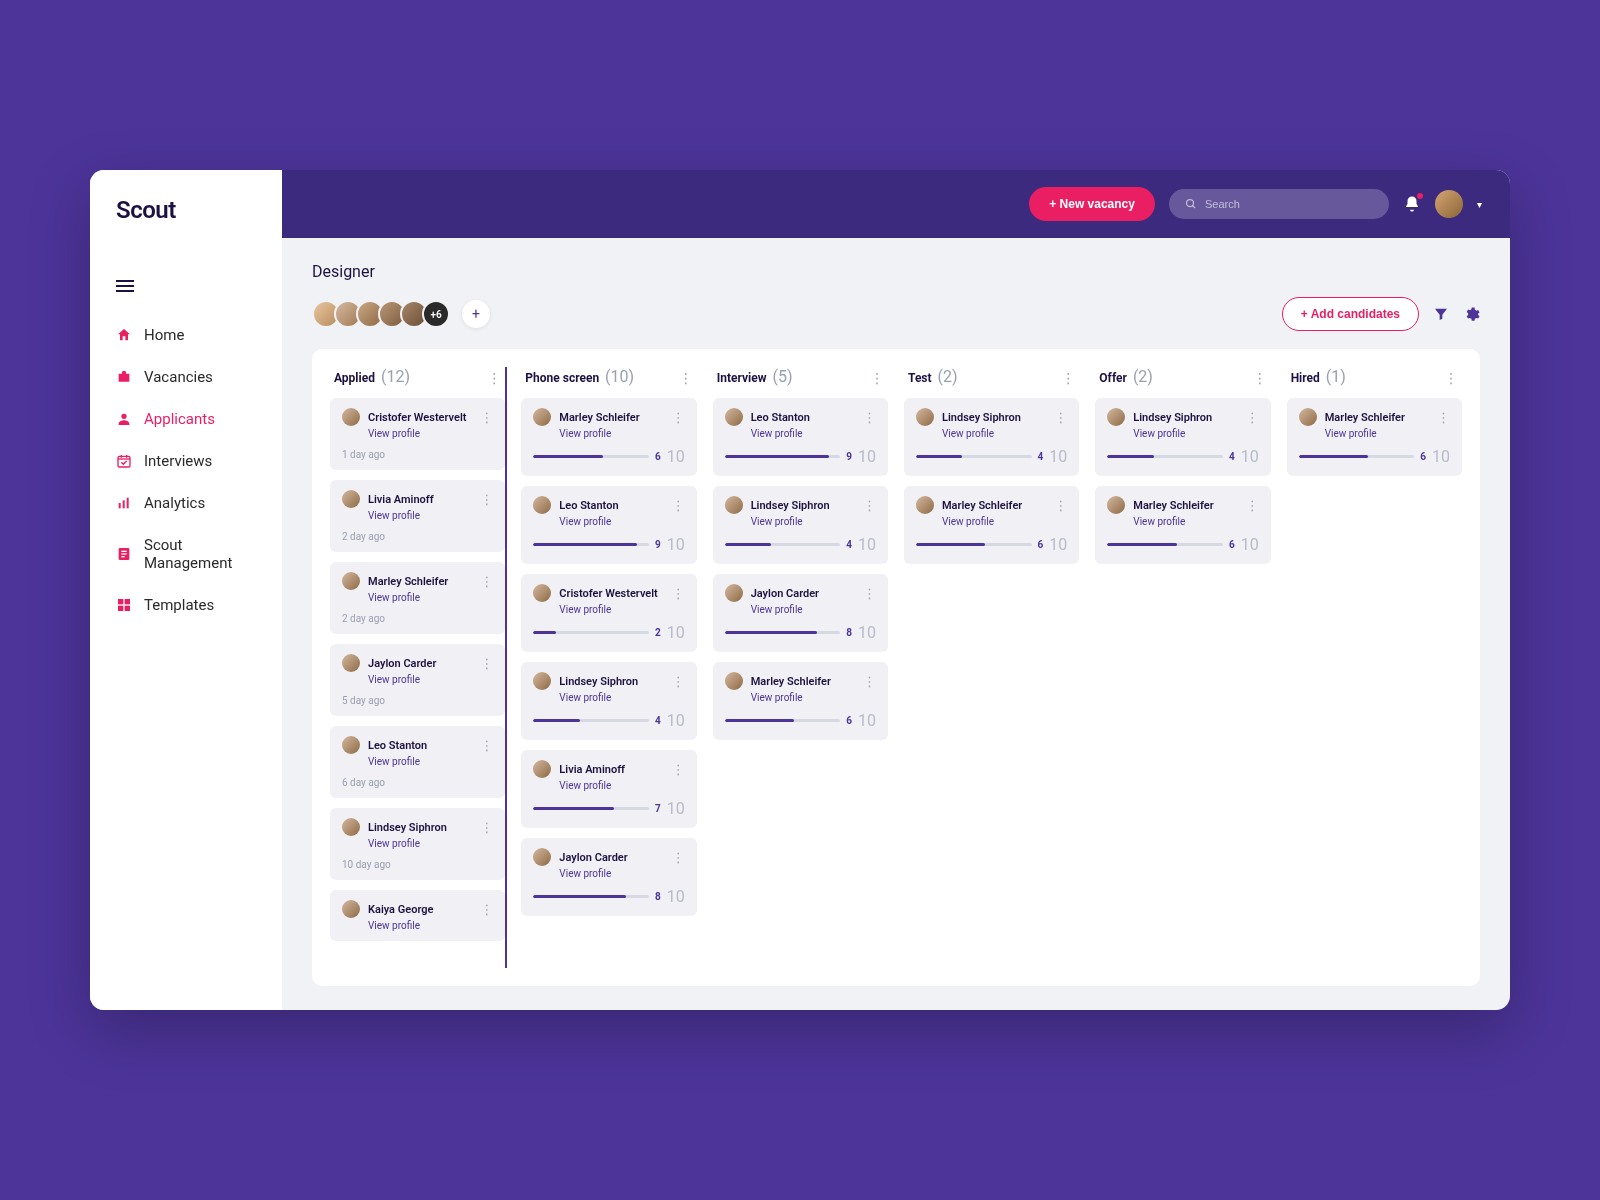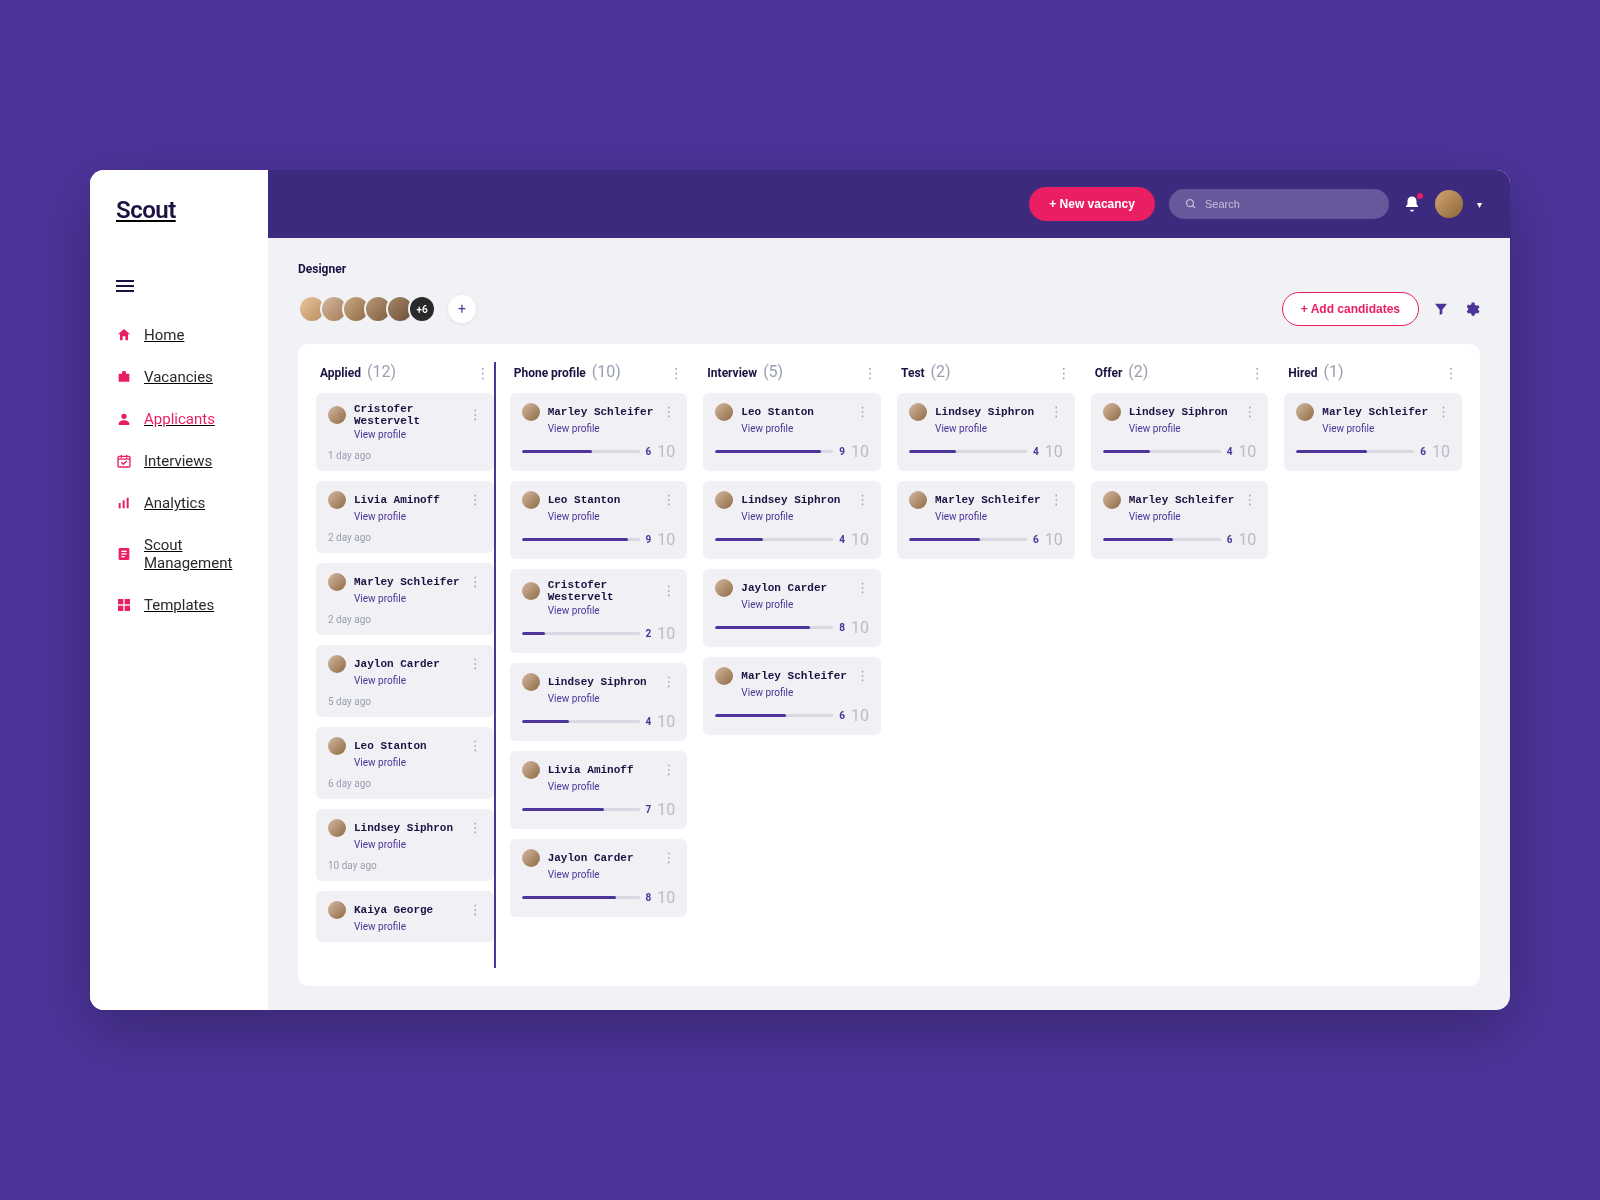--- a/index.html
+++ b/index.html
@@ -12,25 +12,24 @@
 }
 .app-window {
   background: #f1f2f6;
   border-radius: 14px;
   height: 840px;
   overflow: hidden;
   display: flex;
   box-shadow: 0 20px 60px rgba(0,0,0,.25);
 }
 .sidebar {
-  width: 178px;
+  width: 192px;
   background: #fff;
   flex-shrink: 0;
   padding: 26px 16px 0 26px;
-  text-decoration: underline;
 }
 .logo {
   font-size: 24px;
   font-weight: 600;
   color: #1d1142;
   margin-bottom: 56px;
   letter-spacing: -0.5px;
 }
 .hamburger {
   margin-bottom: 22px;
@@ -88,21 +87,21 @@
   color: #fff;
   font-size: 11px;
   flex: 1;
 }
 .search-box input::placeholder { color: rgba(255,255,255,.6); }
 .bell { width: 18px; height: 18px; position: relative; cursor: pointer; }
 .bell-dot { position: absolute; top: -2px; right: -2px; width: 6px; height: 6px; background: #e91e63; border-radius: 50%; }
 .user-avatar-top { width: 28px; height: 28px; border-radius: 50%; background: linear-gradient(135deg,#d4a574,#8b6536); cursor: pointer; }
 .chevron-down { color: #fff; font-size: 10px; cursor: pointer; }
 .content { padding: 24px 30px; overflow: hidden; flex: 1; display: flex; flex-direction: column; }
-.page-title { font-size: 12px; font-weight: 700; color: #1d1142; margin-bottom: 16px; }
+.page-title { font-size: 16px; font-weight: 400; color: #1d1142; margin-bottom: 16px; }
 .toolbar { display: flex; align-items: center; justify-content: space-between; margin-bottom: 18px; }
 .avatars { display: flex; align-items: center; }
 .avatar-stack { display: flex; }
 .av { width: 28px; height: 28px; border-radius: 50%; border: 2px solid #f1f2f6; margin-left: -6px; }
 .av:first-child { margin-left: 0; }
 .av.c1 { background: linear-gradient(135deg,#e8c59f,#b88d5e); }
 .av.c2 { background: linear-gradient(135deg,#d4b8a0,#a27b54); }
 .av.c3 { background: linear-gradient(135deg,#c9a883,#8e6a44); }
 .av.c4 { background: linear-gradient(135deg,#b89877,#7d5d3e); }
 .av.c5 { background: linear-gradient(135deg,#a58668,#6d4f36); }
@@ -134,21 +133,21 @@
 .col-title { font-size: 12px; font-weight: 700; color: #1d1142; }
 .col-count { color: #9aa0b0; font-weight: 400; margin-left: 2px; }
 .dots { color: #9aa0b0; cursor: pointer; font-size: 14px; }
 .cards { display: flex; flex-direction: column; gap: 10px; }
 .card {
   background: #f0f0f5;
   border-radius: 6px;
   padding: 10px 12px 10px 12px;
   position: relative;
 }
-.card-top { display: flex; align-items: center; justify-content: space-between; font-family: Liberation Mono, monospace; }
+.card-top { display: flex; align-items: center; justify-content: space-between; }
 .card-left { display: flex; align-items: center; gap: 8px; }
 .card-av { width: 18px; height: 18px; border-radius: 50%; flex-shrink: 0; }
 .card-name { font-size: 11px; font-weight: 600; color: #1d1142; }
 .card-menu { color: #9aa0b0; cursor: pointer; font-size: 13px; }
 .view-profile { font-size: 10px; color: #4c3499; margin-left: 26px; margin-top: 2px; cursor: pointer; }
 .timestamp { font-size: 10px; color: #9aa0b0; margin-top: 10px; }
 .progress-row { display: flex; align-items: center; gap: 6px; margin-top: 8px; }
 .progress-bar { flex: 1; height: 3px; background: #d6d8e2; border-radius: 2px; position: relative; overflow: hidden; }
 .progress-fill { height: 100%; background: #4c3499; border-radius: 2px; }
 .score-cur { font-size: 10px; font-weight: 700; color: #4c3499; }
@@ -370,21 +369,21 @@
           <span class="card-name">Kaiya George</span>
         </div>
         <span class="card-menu">⋮</span>
       </div>
       <div class="view-profile">View profile</div>
               </div>
             </div>
           </div>
           <div class="column drag-target">
             <div class="col-head">
-              <div><span class="col-title">Phone profile</span> <span class="col-count">(10)</span></div>
+              <div><span class="col-title">Phone screen</span> <span class="col-count">(10)</span></div>
               <span class="dots">⋮</span>
             </div>
             <div class="cards">
               <div class="card">
                 <div class="card-top">
         <div class="card-left">
           <div class="card-av c1" style="background:linear-gradient(135deg,#d4b8a0,#8e6a44)"></div>
           <span class="card-name">Marley Schleifer</span>
         </div>
         <span class="card-menu">⋮</span>

